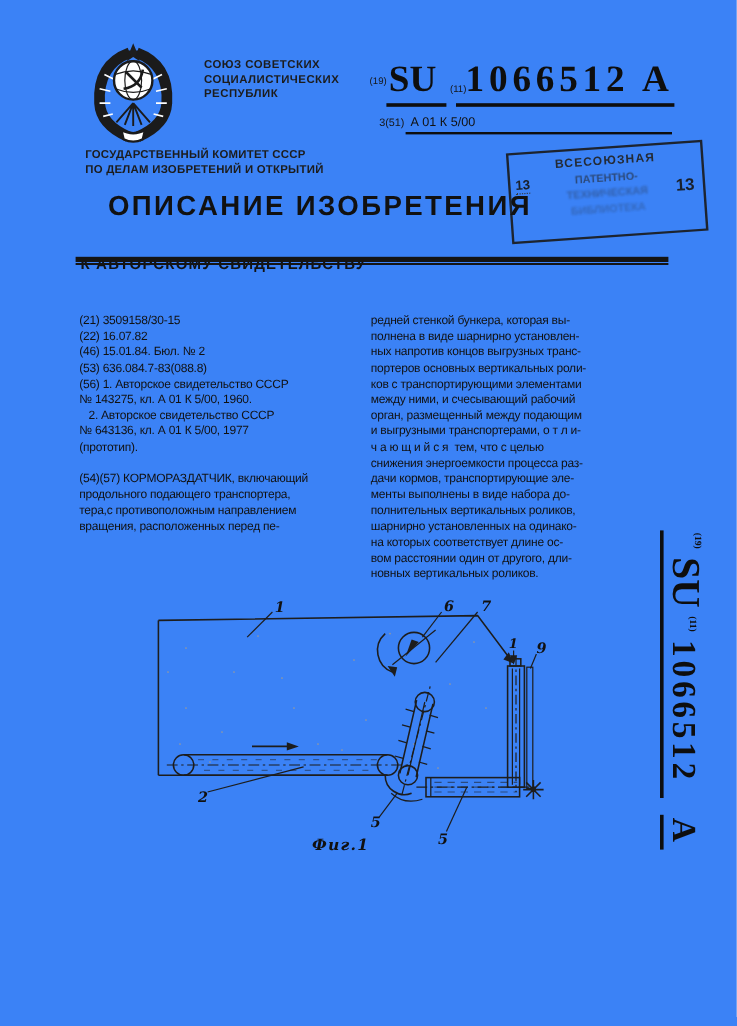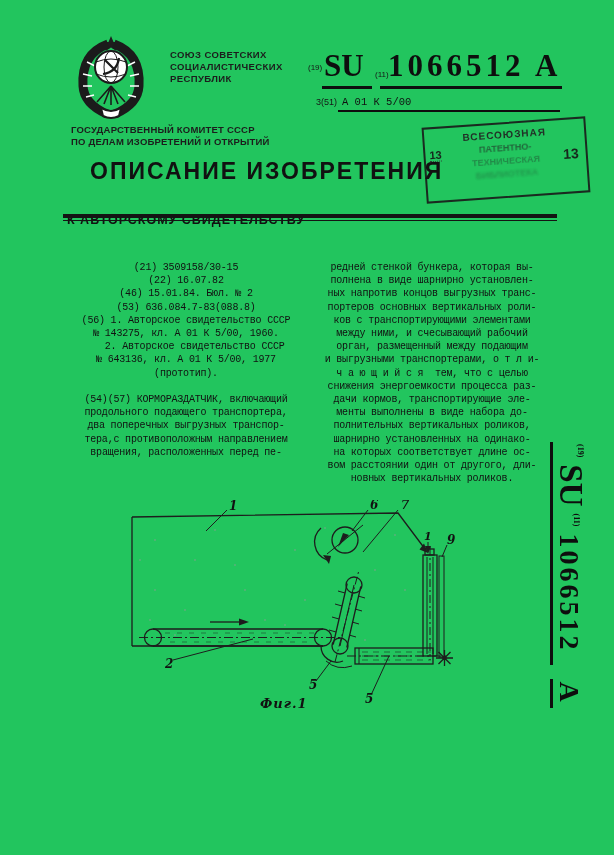--- a/index.html
+++ b/index.html
@@ -1,21 +1,21 @@
 <!DOCTYPE html>
 <html><head>
 <meta charset="utf-8">
 <style>
   html,body{margin:0;padding:0;background:#e8e8e8;}
-  #page{position:relative;width:614px;height:855px;background:#22c55e;overflow:hidden;
+  #page{position:relative;width:614px;height:855px;background:#3b82f6;overflow:hidden;
         font-family:"Liberation Sans",sans-serif;color:#161616;}
   .abs{position:absolute;}
   .sans-sm{font-family:"Liberation Sans",sans-serif;font-weight:bold;font-size:9.5px;
            line-height:12px;letter-spacing:.4px;color:#1c1c1c;}
-  .mono{font-family:Liberation Mono, monospace;font-size:10px;line-height:13.2px;color:#111;text-align:center;}
+  .mono{font-family:Liberation Sans, sans-serif;font-size:10px;line-height:13.2px;color:#111;}
   .tline{min-height:13.2px;white-space:pre;letter-spacing:-0.2px;}
   .serif-big{font-family:"Liberation Serif","DejaVu Serif",serif;font-weight:bold;color:#0e0e0e;}
   .title-main{font-size:23px;font-weight:bold;letter-spacing:2px;color:#111;margin-left:25px;}
   .title-sub{font-size:12.5px;font-weight:bold;letter-spacing:1px;color:#111;margin-top:17px;}
   .rule-double{height:7px;background:linear-gradient(#141414 0 4px,transparent 4px 5.5px,#141414 5.5px 6.5px,transparent 6.5px);}
   .hline{background:#0e0e0e;}
   .stamp{border:2.5px solid #1a1a1a;transform:rotate(-4deg);opacity:.9;}
   .stamp-line{text-align:center;font-family:"Liberation Sans",sans-serif;font-weight:bold;color:#222;}
   .side-wrap{transform-origin:top left;transform:rotate(90deg);white-space:nowrap;}
   .side-main{border-bottom:3px solid #0e0e0e;padding:0 6px 1px 2px;}
@@ -84,21 +84,20 @@
       <div class="tline">(46) 15.01.84. Бюл. № 2</div>
       <div class="tline">(53) 636.084.7-83(088.8)</div>
       <div class="tline">(56) 1. Авторское свидетельство СССР</div>
       <div class="tline">№ 143275, кл. А 01 К 5/00, 1960.</div>
       <div class="tline">   2. Авторское свидетельство СССР</div>
       <div class="tline">№ 643136, кл. А 01 К 5/00, 1977</div>
       <div class="tline">(прототип).</div>
       <div class="tline">&nbsp;</div>
       <div class="tline">(54)(57) КОРМОРАЗДАТЧИК, включающий</div>
       <div class="tline">продольного подающего транспортера,</div>
-      <div class="tline">два поперечных выгрузных транспор-</div>
       <div class="tline">тера,с противоположным направлением</div>
       <div class="tline">вращения, расположенных перед пе-</div>
     </div>
   <div class="abs mono" style="left:309px;top:261px;width:246px;">
       <div class="tline">редней стенкой бункера, которая вы-</div>
       <div class="tline">полнена в виде шарнирно установлен-</div>
       <div class="tline">ных напротив концов выгрузных транс-</div>
       <div class="tline">портеров основных вертикальных роли-</div>
       <div class="tline">ков с транспортирующими элементами</div>
       <div class="tline">между ними, и счесывающий рабочий</div>

